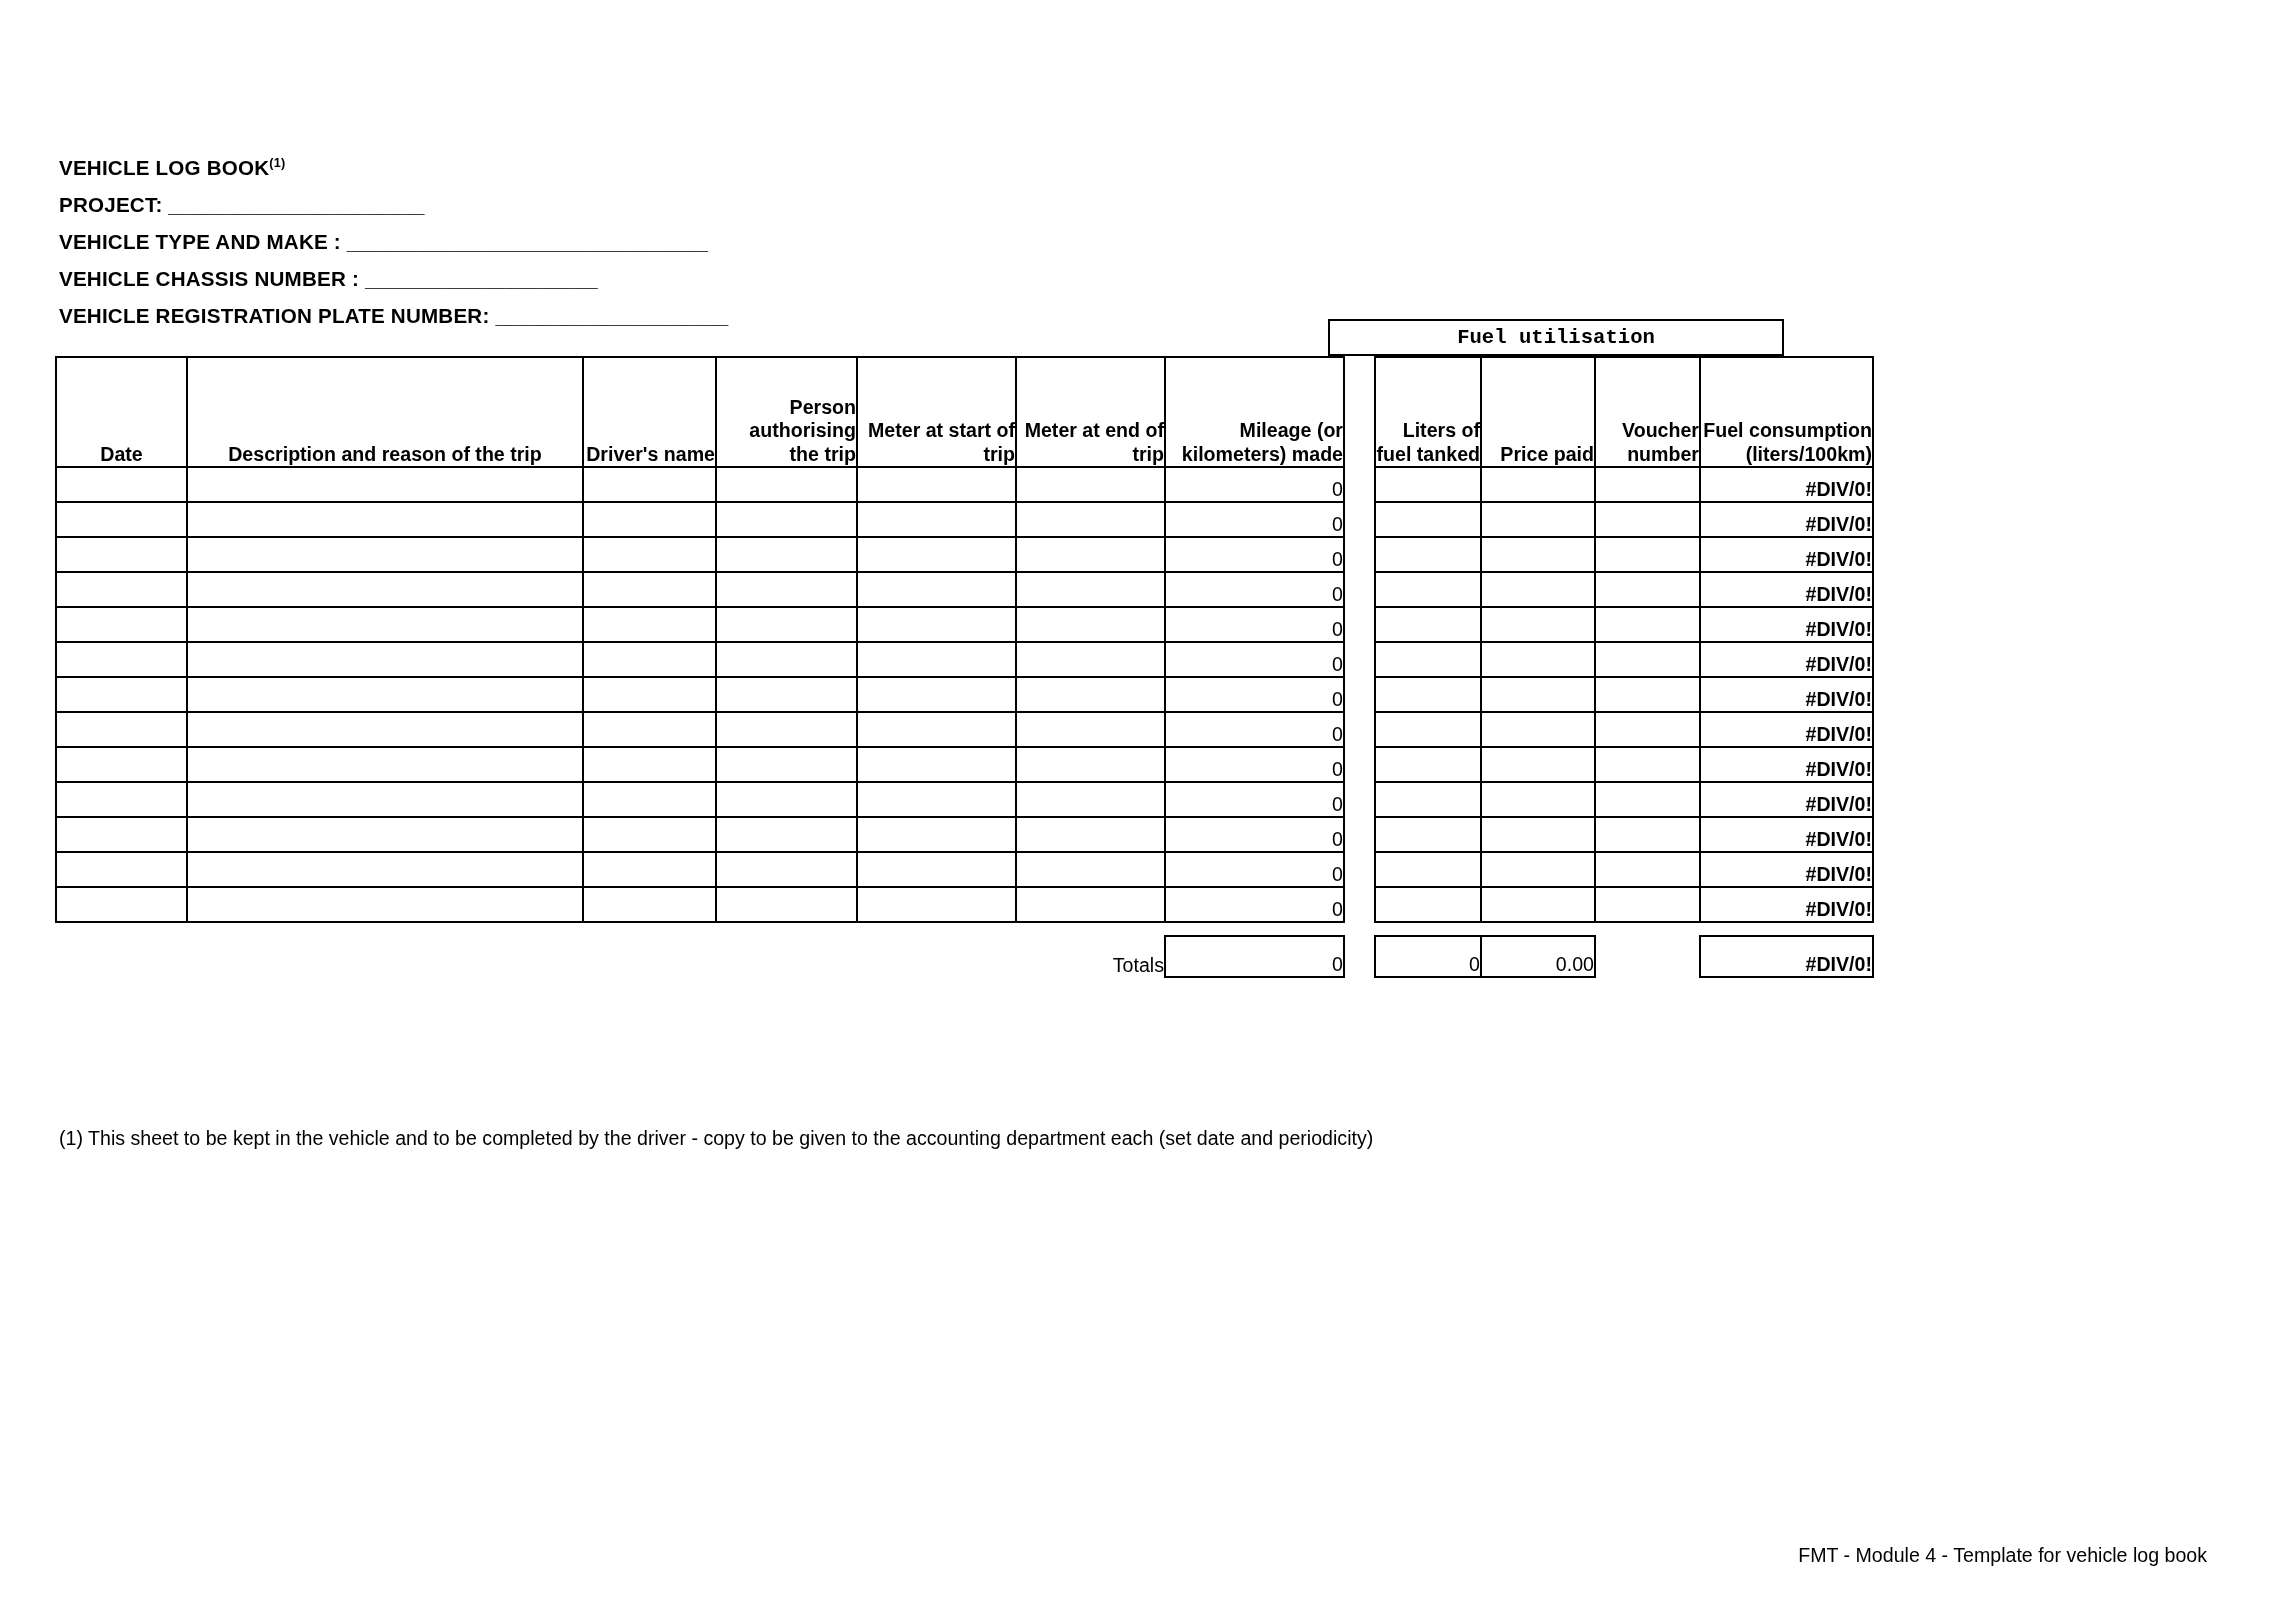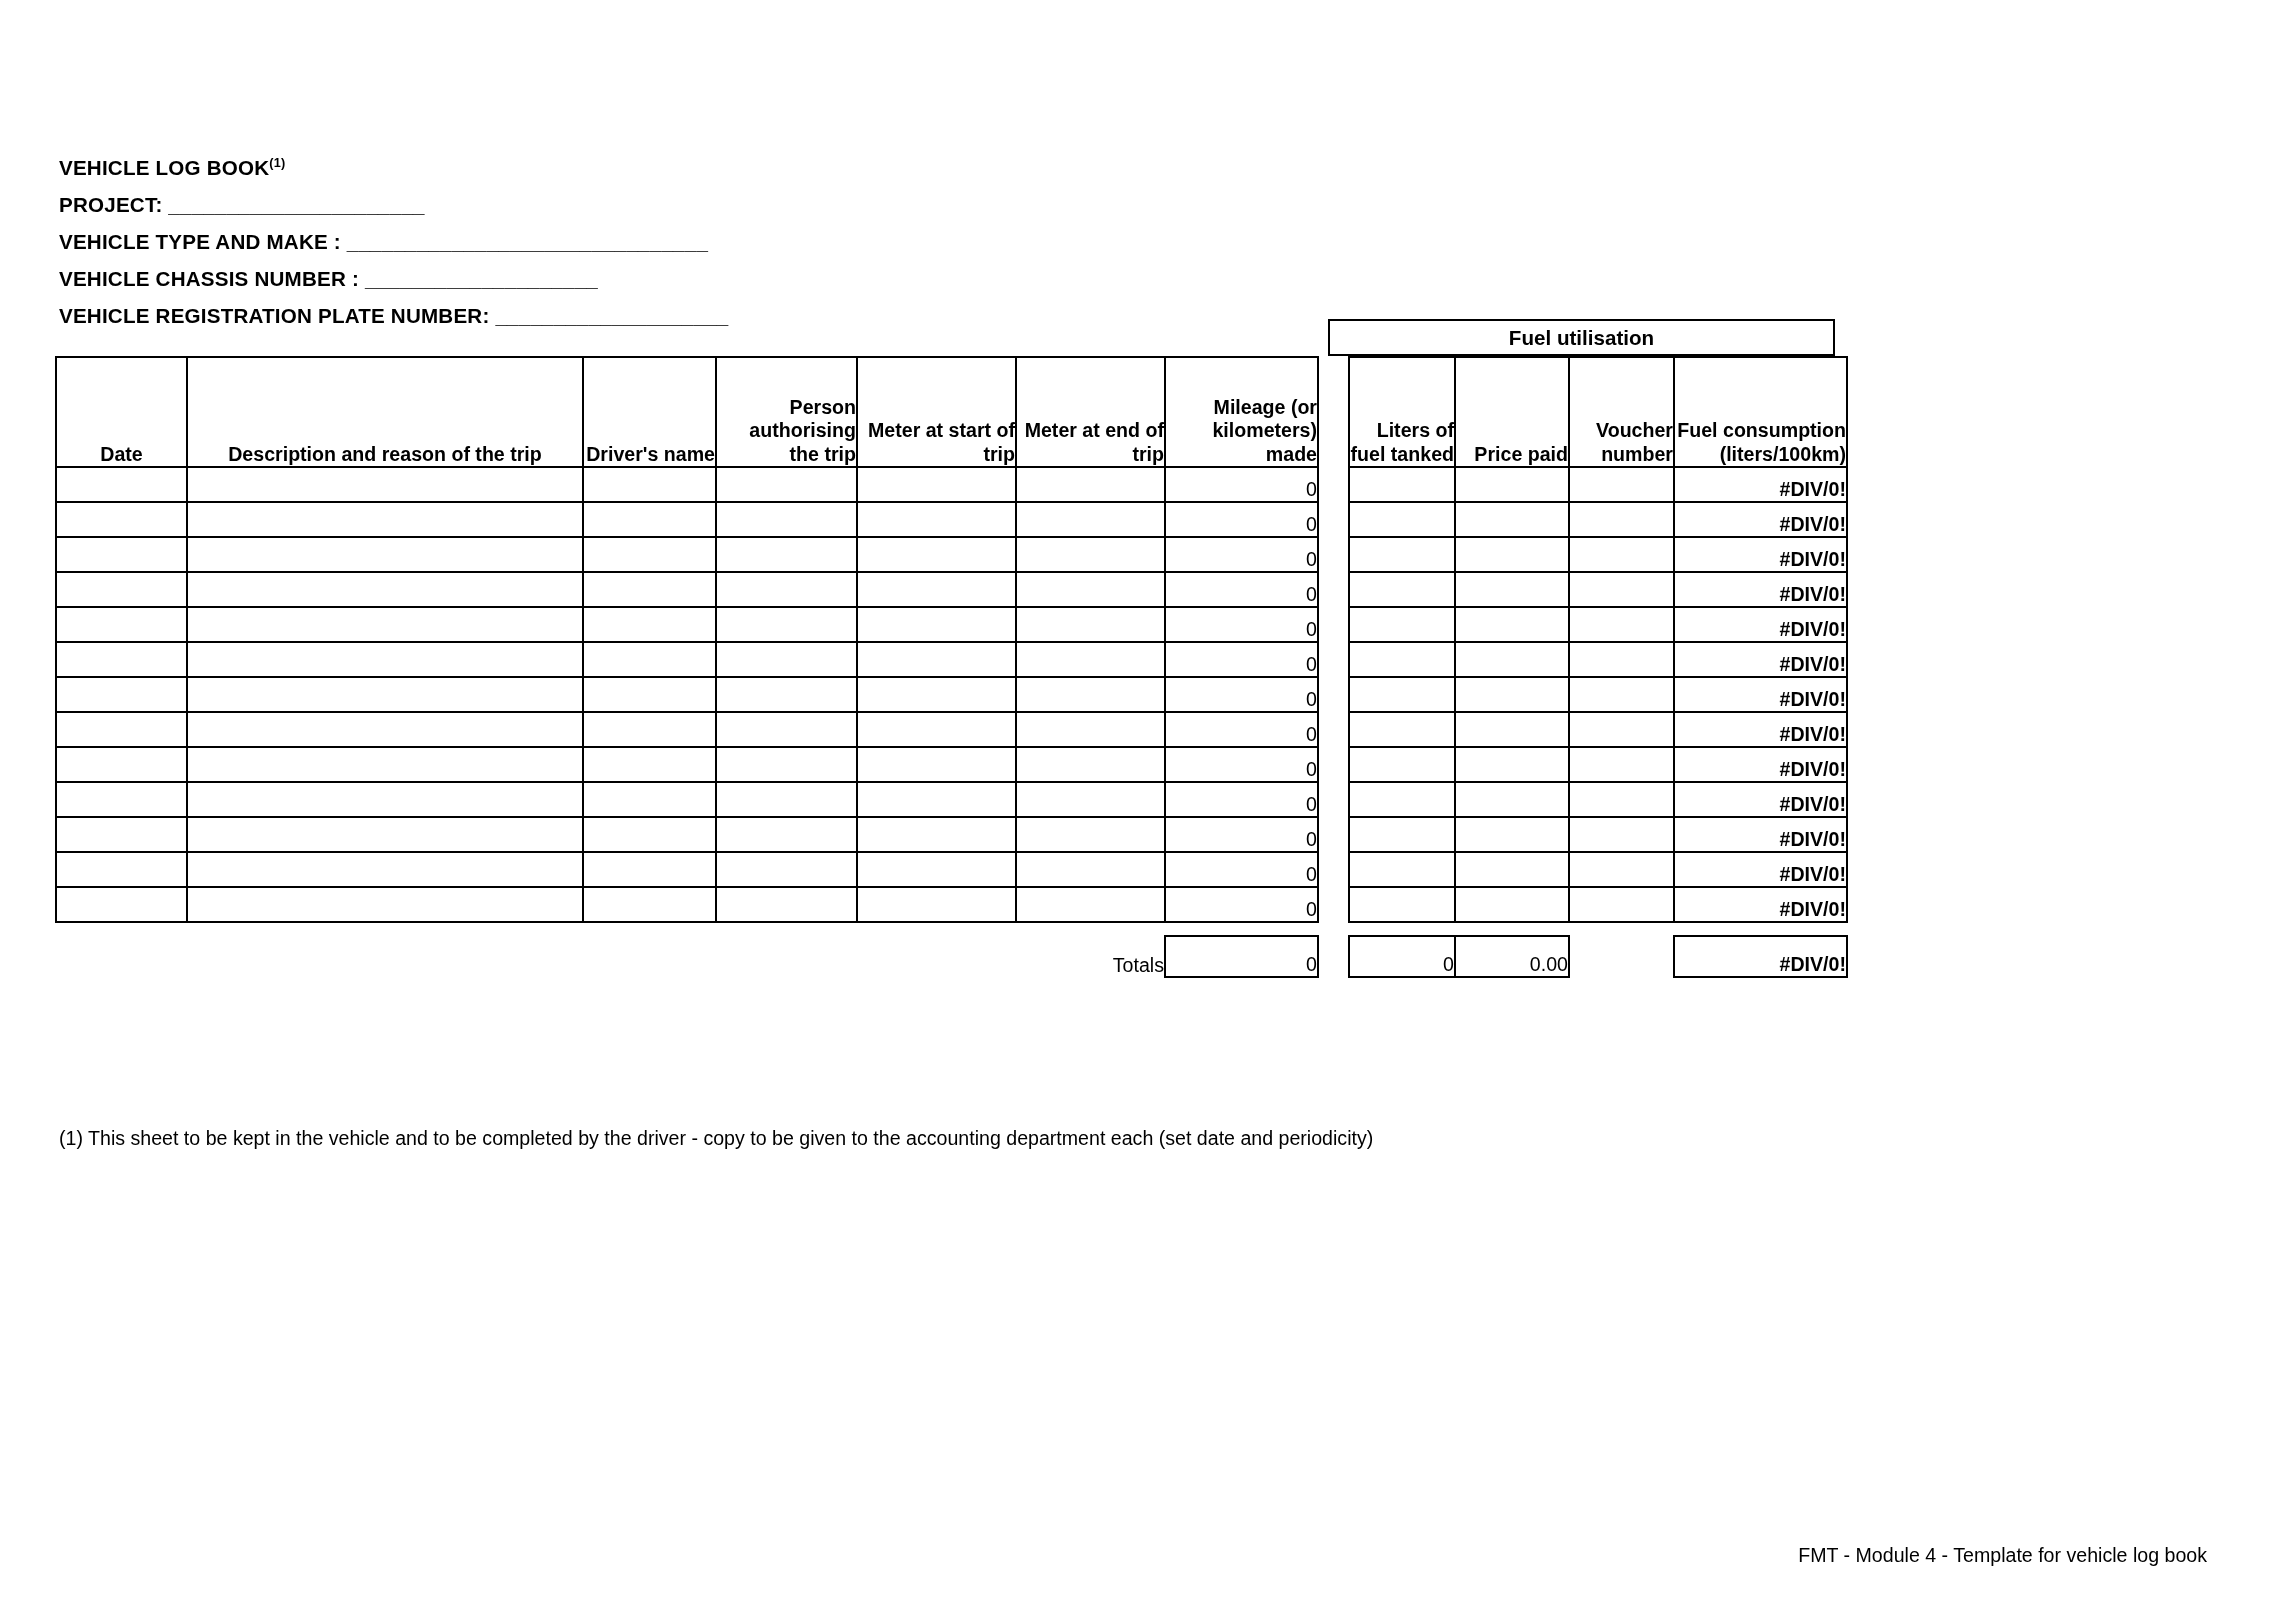--- a/index.html
+++ b/index.html
@@ -39,29 +39,30 @@
     font-size: 12.7px;
     vertical-align: super;
     font-weight: bold;
   }
 
   
   .fuel-group {
     position: absolute;
     left: 1328px;
     top: 319px;
-    width: 507px;
+    width: 456px;
     height: 37px;
     border: 2px solid #000;
     box-sizing: border-box;
     display: flex;
     align-items: center;
     justify-content: center;
     font-size: 20.6px;
     font-weight: bold;
+    font-family: Liberation Mono, monospace;
   }
 
   
   .table-wrap {
     position: absolute;
     left: 55px;
     top: 356px;
   }
   table.logbook {
     border-collapse: collapse;
@@ -94,21 +95,21 @@
     padding-right: 7.8px;
     font-size: 19.6px;
   }
   
   .c-date      { width: 131px; }
   .c-desc      { width: 396px; }
   .c-driver    { width: 133px; }
   .c-person    { width: 141px; }
   .c-mstart    { width: 159px; }
   .c-mend      { width: 149px; }
-  .c-mileage   { width: 153px; }
+  .c-mileage   { width: 179px; }
   .c-gap       { width: 31px; border: none !important; }
   .c-liters    { width: 106px; }
   .c-price     { width: 114px; }
   .c-voucher   { width: 105px; }
   .c-fuelcons  { width: 173px; font-weight: bold; }
 
   
   td.openblock {
     border-top: none;
     border-bottom: none;

